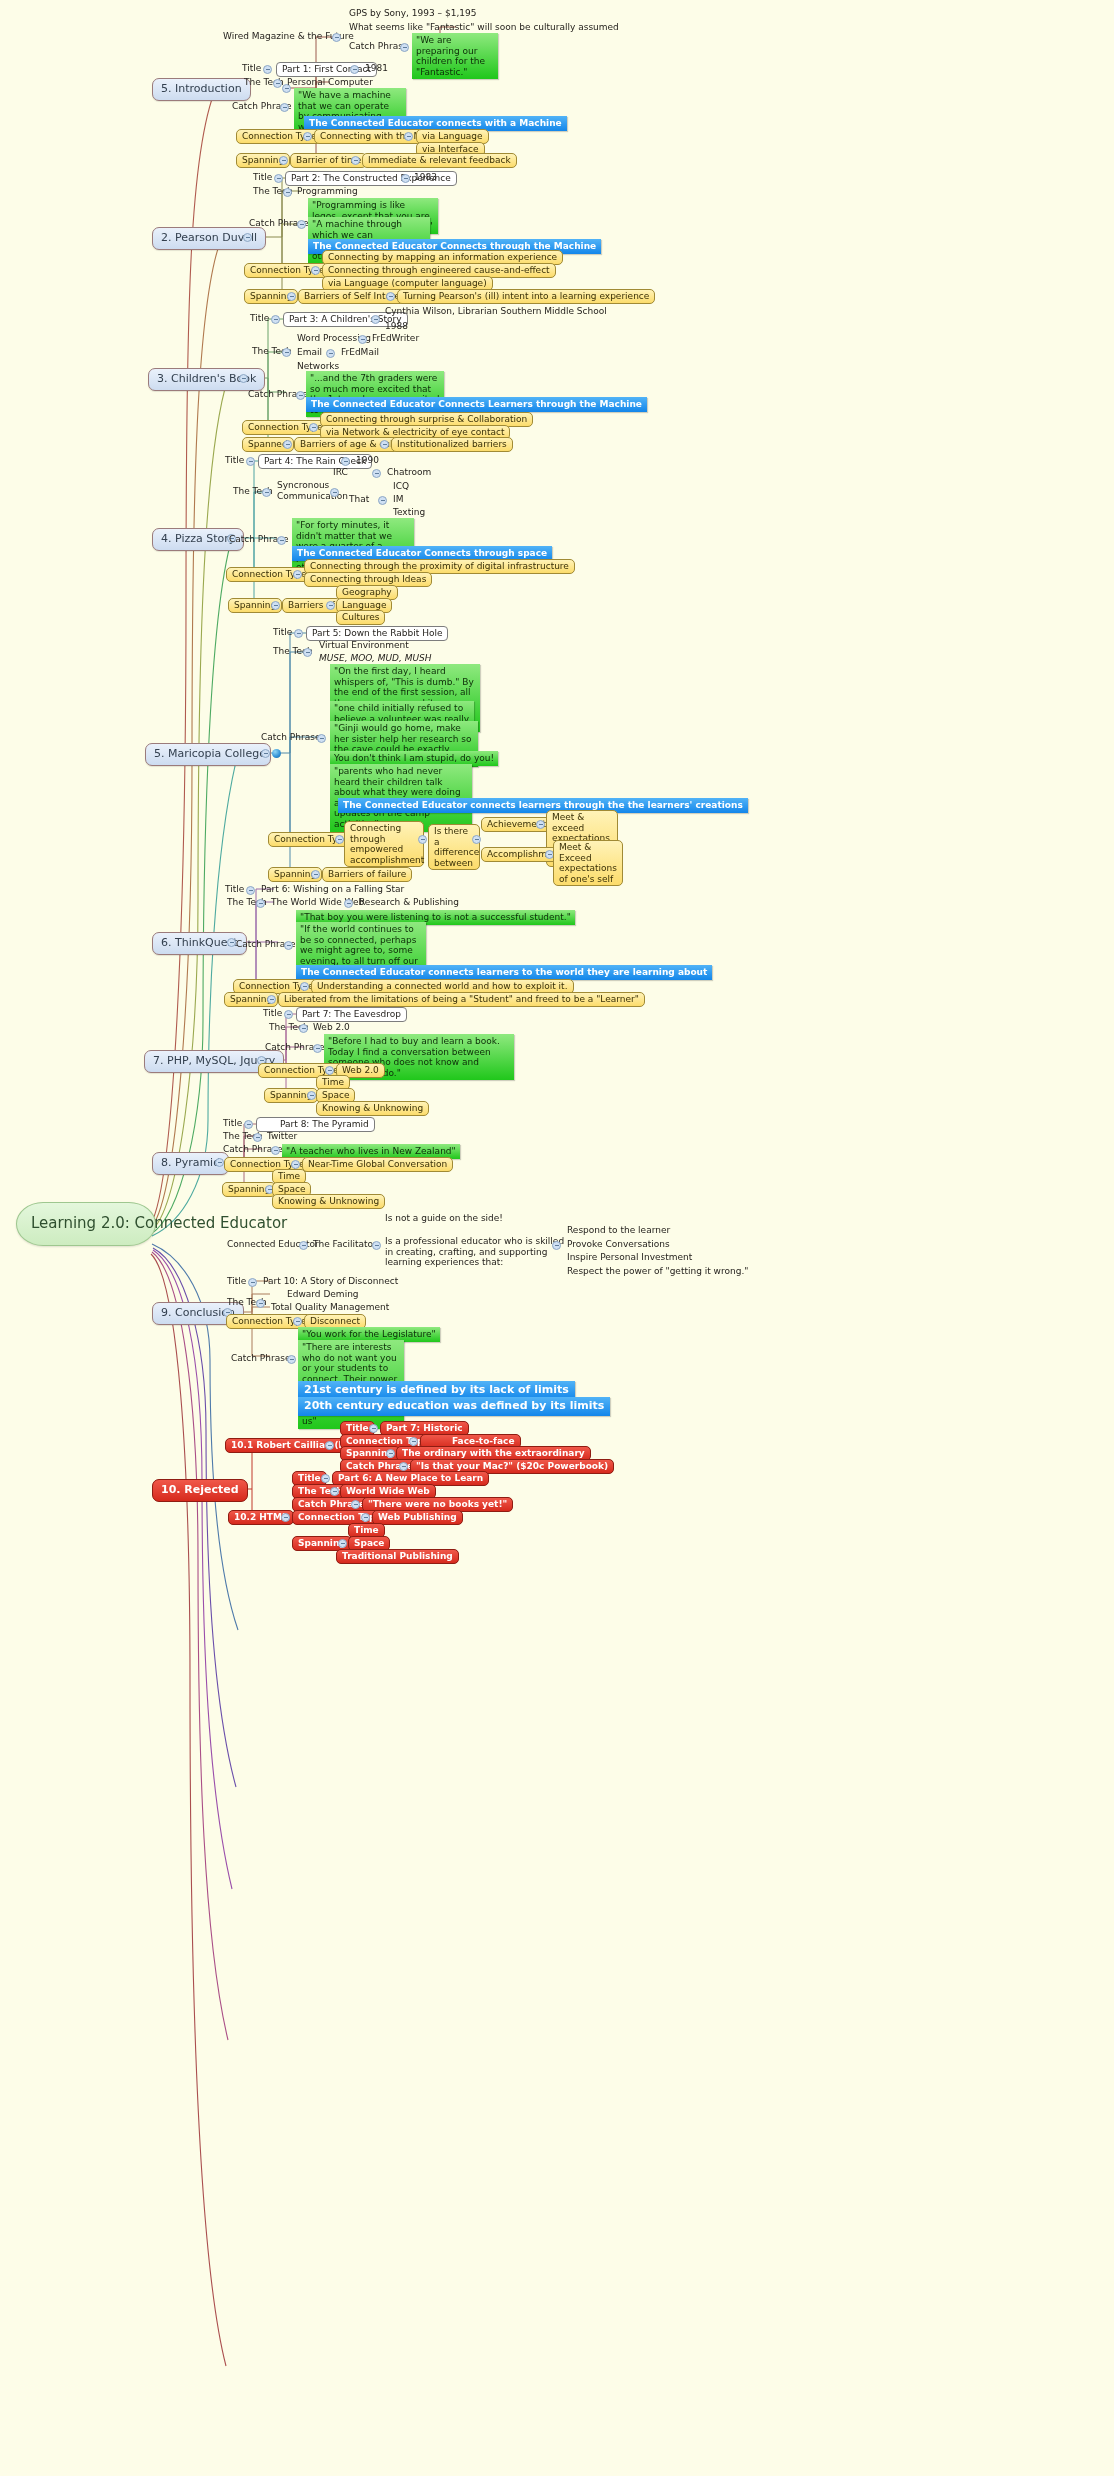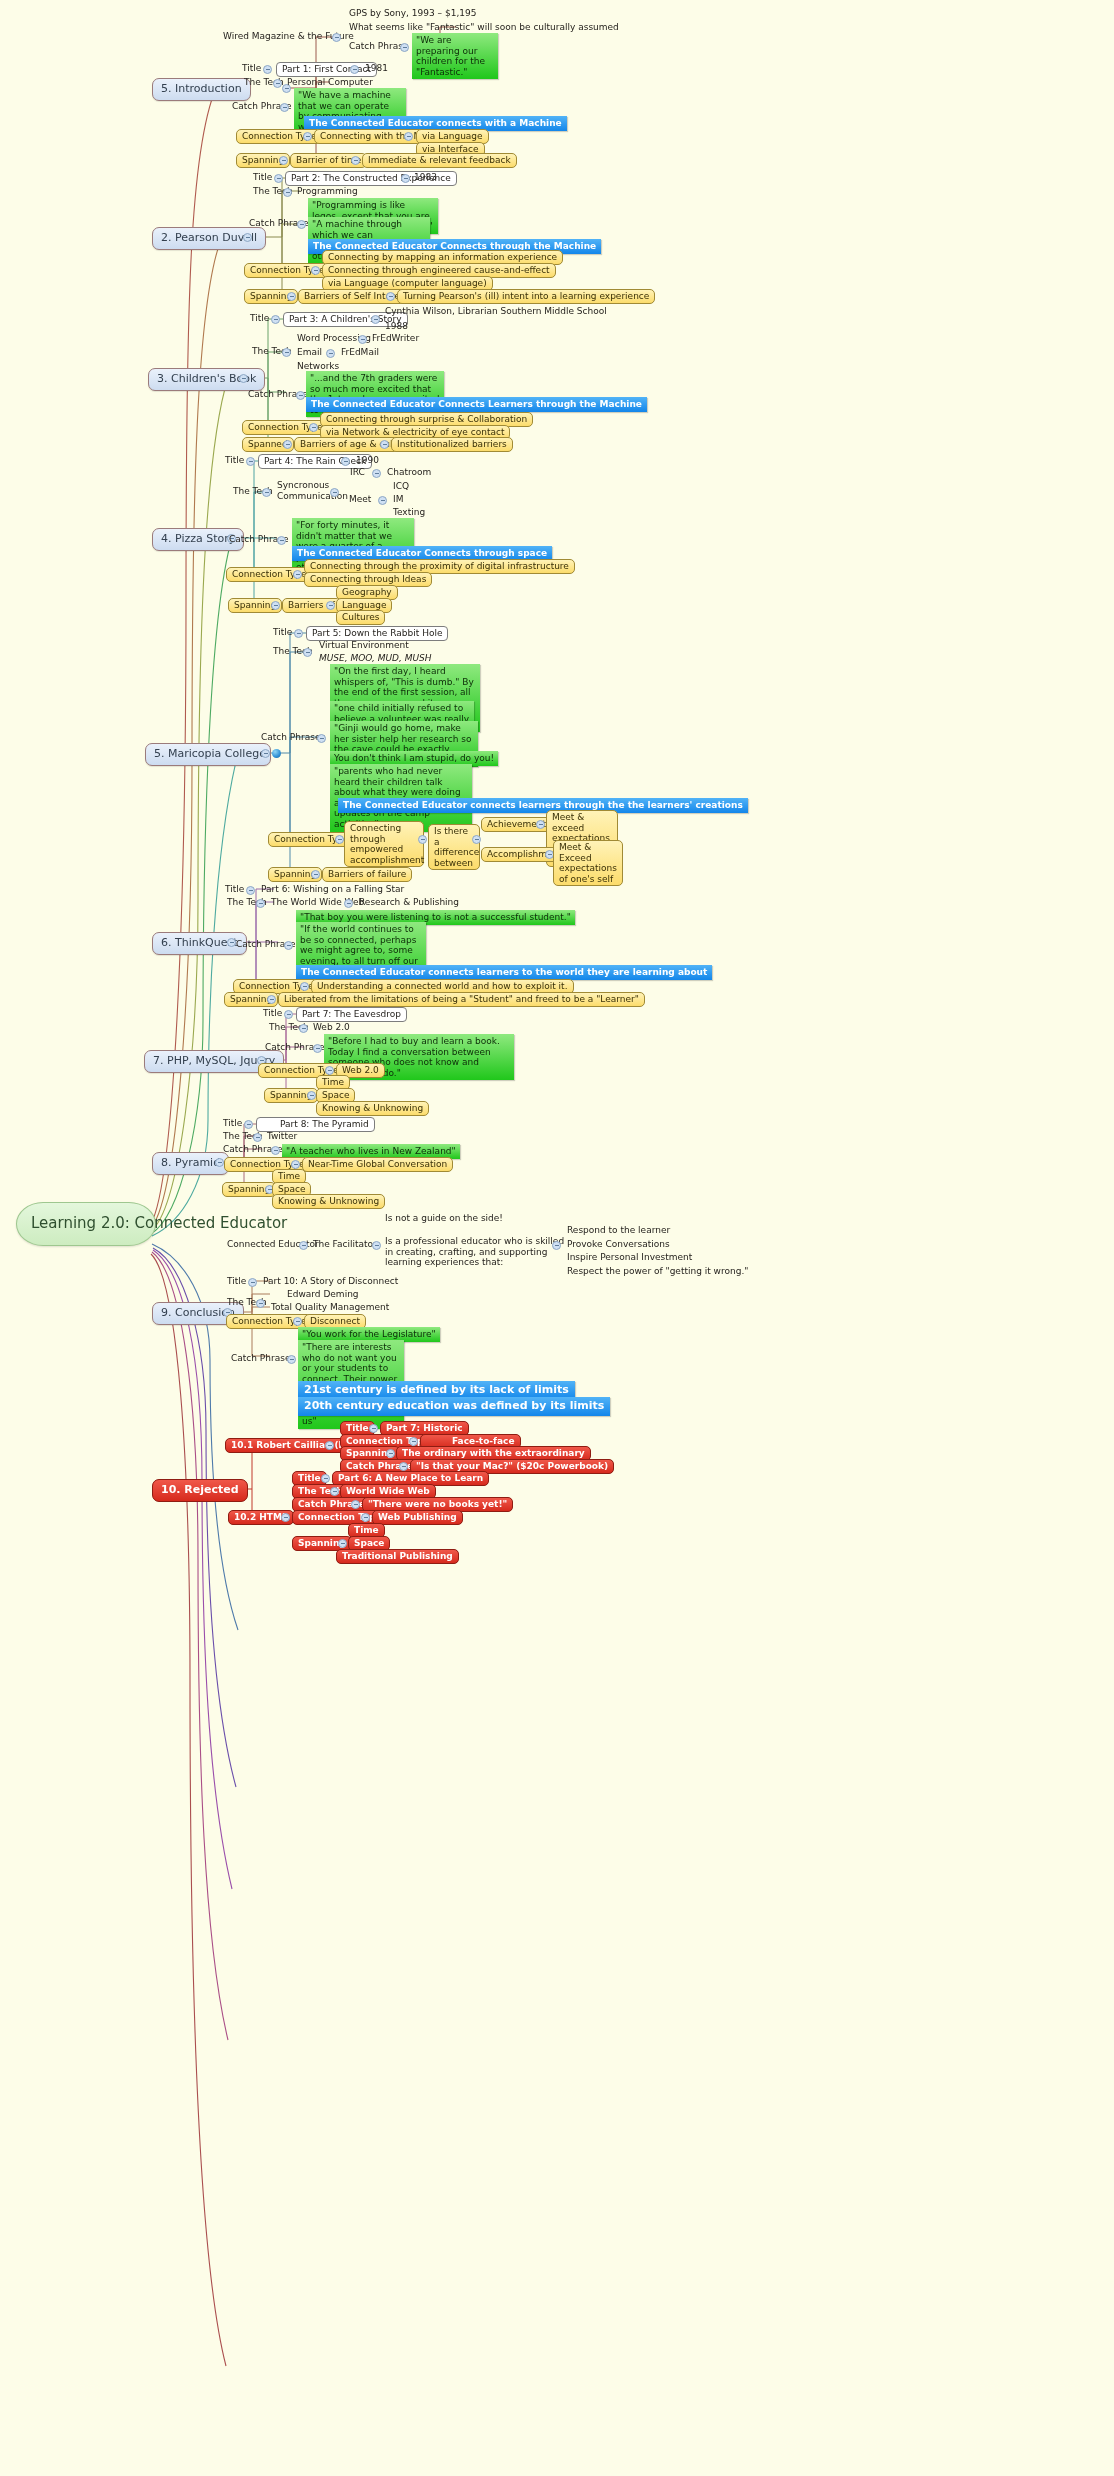--- a/index.html
+++ b/index.html
@@ -328,24 +328,24 @@
 <div class="node n-plain" style="left:224px;top:455px;">Title</div>
 <span class="bullet" style="left:246px;top:457px;"></span>
 <div class="node n-white" style="left:258px;top:454px;">Part 4: The Rain Check</div>
 <span class="bullet" style="left:341px;top:457px;"></span>
 <div class="node n-plain" style="left:355px;top:455px;">1990</div>
 
 <div class="node n-plain" style="left:232px;top:486px;">The Tech</div>
 <span class="bullet" style="left:262px;top:488px;"></span>
 <div class="node n-plain wrap" style="left:276px;top:480px;width:52px;">Syncronous Communication</div>
 <span class="bullet" style="left:330px;top:488px;"></span>
-<div class="node n-plain" style="left:349px;top:467px;text-align:right;">IRC</div>
+<div class="node n-plain" style="left:332px;top:467px;text-align:right;">IRC</div>
 <span class="bullet" style="left:372px;top:469px;"></span>
 <div class="node n-plain" style="left:386px;top:467px;">Chatroom</div>
-<div class="node n-plain" style="left:348px;top:494px;">Meet</div>
+<div class="node n-plain" style="left:348px;top:494px;">That</div>
 <span class="bullet" style="left:378px;top:496px;"></span>
 <div class="node n-plain" style="left:392px;top:481px;">ICQ</div>
 <div class="node n-plain" style="left:392px;top:494px;">IM</div>
 <div class="node n-plain" style="left:392px;top:507px;">Texting</div>
 
 <div class="node n-plain" style="left:228px;top:534px;">Catch Phrase</div>
 <span class="bullet" style="left:277px;top:536px;"></span>
 <div class="node n-green wrap" style="left:292px;top:518px;width:114px;">"For forty minutes, it didn't matter that we were a quarter of a planet away from each other."</div>
 <div class="node n-blue" style="left:292px;top:546px;">The Connected Educator Connects through space</div>
 

